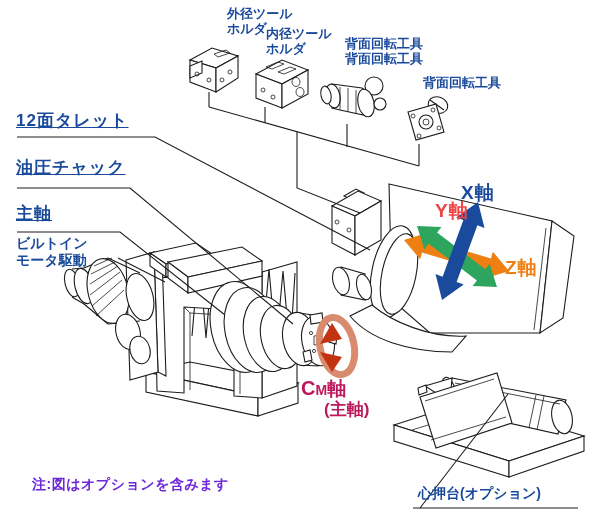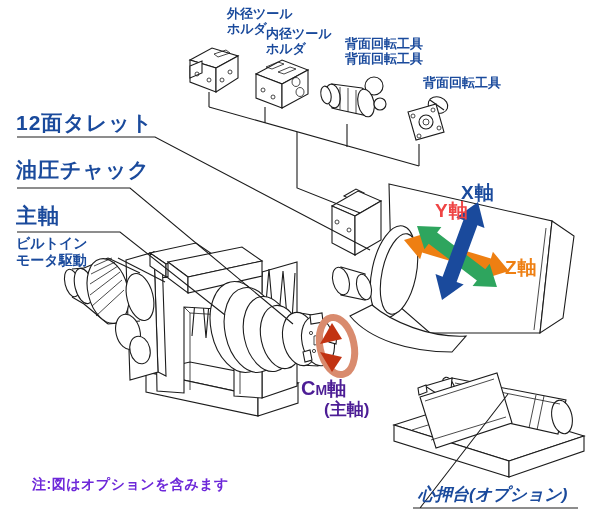--- a/index.html
+++ b/index.html
@@ -2,24 +2,24 @@
 <html><head>
 <meta charset="utf-8">
 <style>
   html,body{margin:0;padding:0;background:#fff;}
   #canvas{
     position:relative;width:600px;height:516px;background:#ffffff;overflow:hidden;
     font-family:"Liberation Sans","DejaVu Sans",sans-serif;
   }
   #art{position:absolute;left:0;top:0;}
   .lbl{position:absolute;font-weight:bold;color:#1a4a9c;line-height:1.18;white-space:nowrap;}
-  .lbl-big{font-size:21px;letter-spacing:1px;}
+  .lbl-big{font-size:17px;letter-spacing:1px;text-decoration:underline;}
   .lbl-small{font-size:13px;}
   .lbl-axis{font-size:19px;letter-spacing:1px;}
-  .lbl-red{color:#4c1d95;}
+  .lbl-red{color:#be185d;}
   .lbl-note{color:#6d28d9;font-size:14px;font-weight:bold;letter-spacing:0.5px;}
   .cm-small{font-size:14px;}
   .cm-big{font-size:20px;}
   svg .ln{stroke:#1c1c1c;stroke-width:1.1;fill:none;}
   svg .wh{stroke:#1c1c1c;stroke-width:1.1;fill:#ffffff;}
   svg .thin{stroke:#1c1c1c;stroke-width:0.8;fill:none;}
 </style>
 </head>
 <body>
 
@@ -205,16 +205,16 @@
 
   <div class="lbl lbl-axis" style="left:461px;top:182px;color:#1a4a9c;">X軸</div>
   <div class="lbl lbl-axis" style="left:435px;top:200px;color:#ef4444;">Y軸</div>
   <div class="lbl lbl-axis" style="left:505px;top:257px;color:#ee7f12;">Z軸</div>
 
   <div class="lbl lbl-red" style="left:301px;top:377px;font-size:19px;">
     <span class="cm-big">C</span><span class="cm-small">M</span><span>軸</span>
   </div>
   <div class="lbl lbl-red" style="left:296px;top:400px;font-size:17px;margin-left:28px;">(主軸)</div>
 
-  <div class="lbl" style="left:418px;top:485px;font-size:17px;font-style:italic;">心押台(オプション)</div>
+  <div class="lbl" style="left:418px;top:485px;font-size:14px;">心押台(オプション)</div>
 
   <div class="lbl-note" style="position:absolute;left:32px;top:476px;">注:図はオプションを含みます</div>
 </div>
 
 </body></html>

